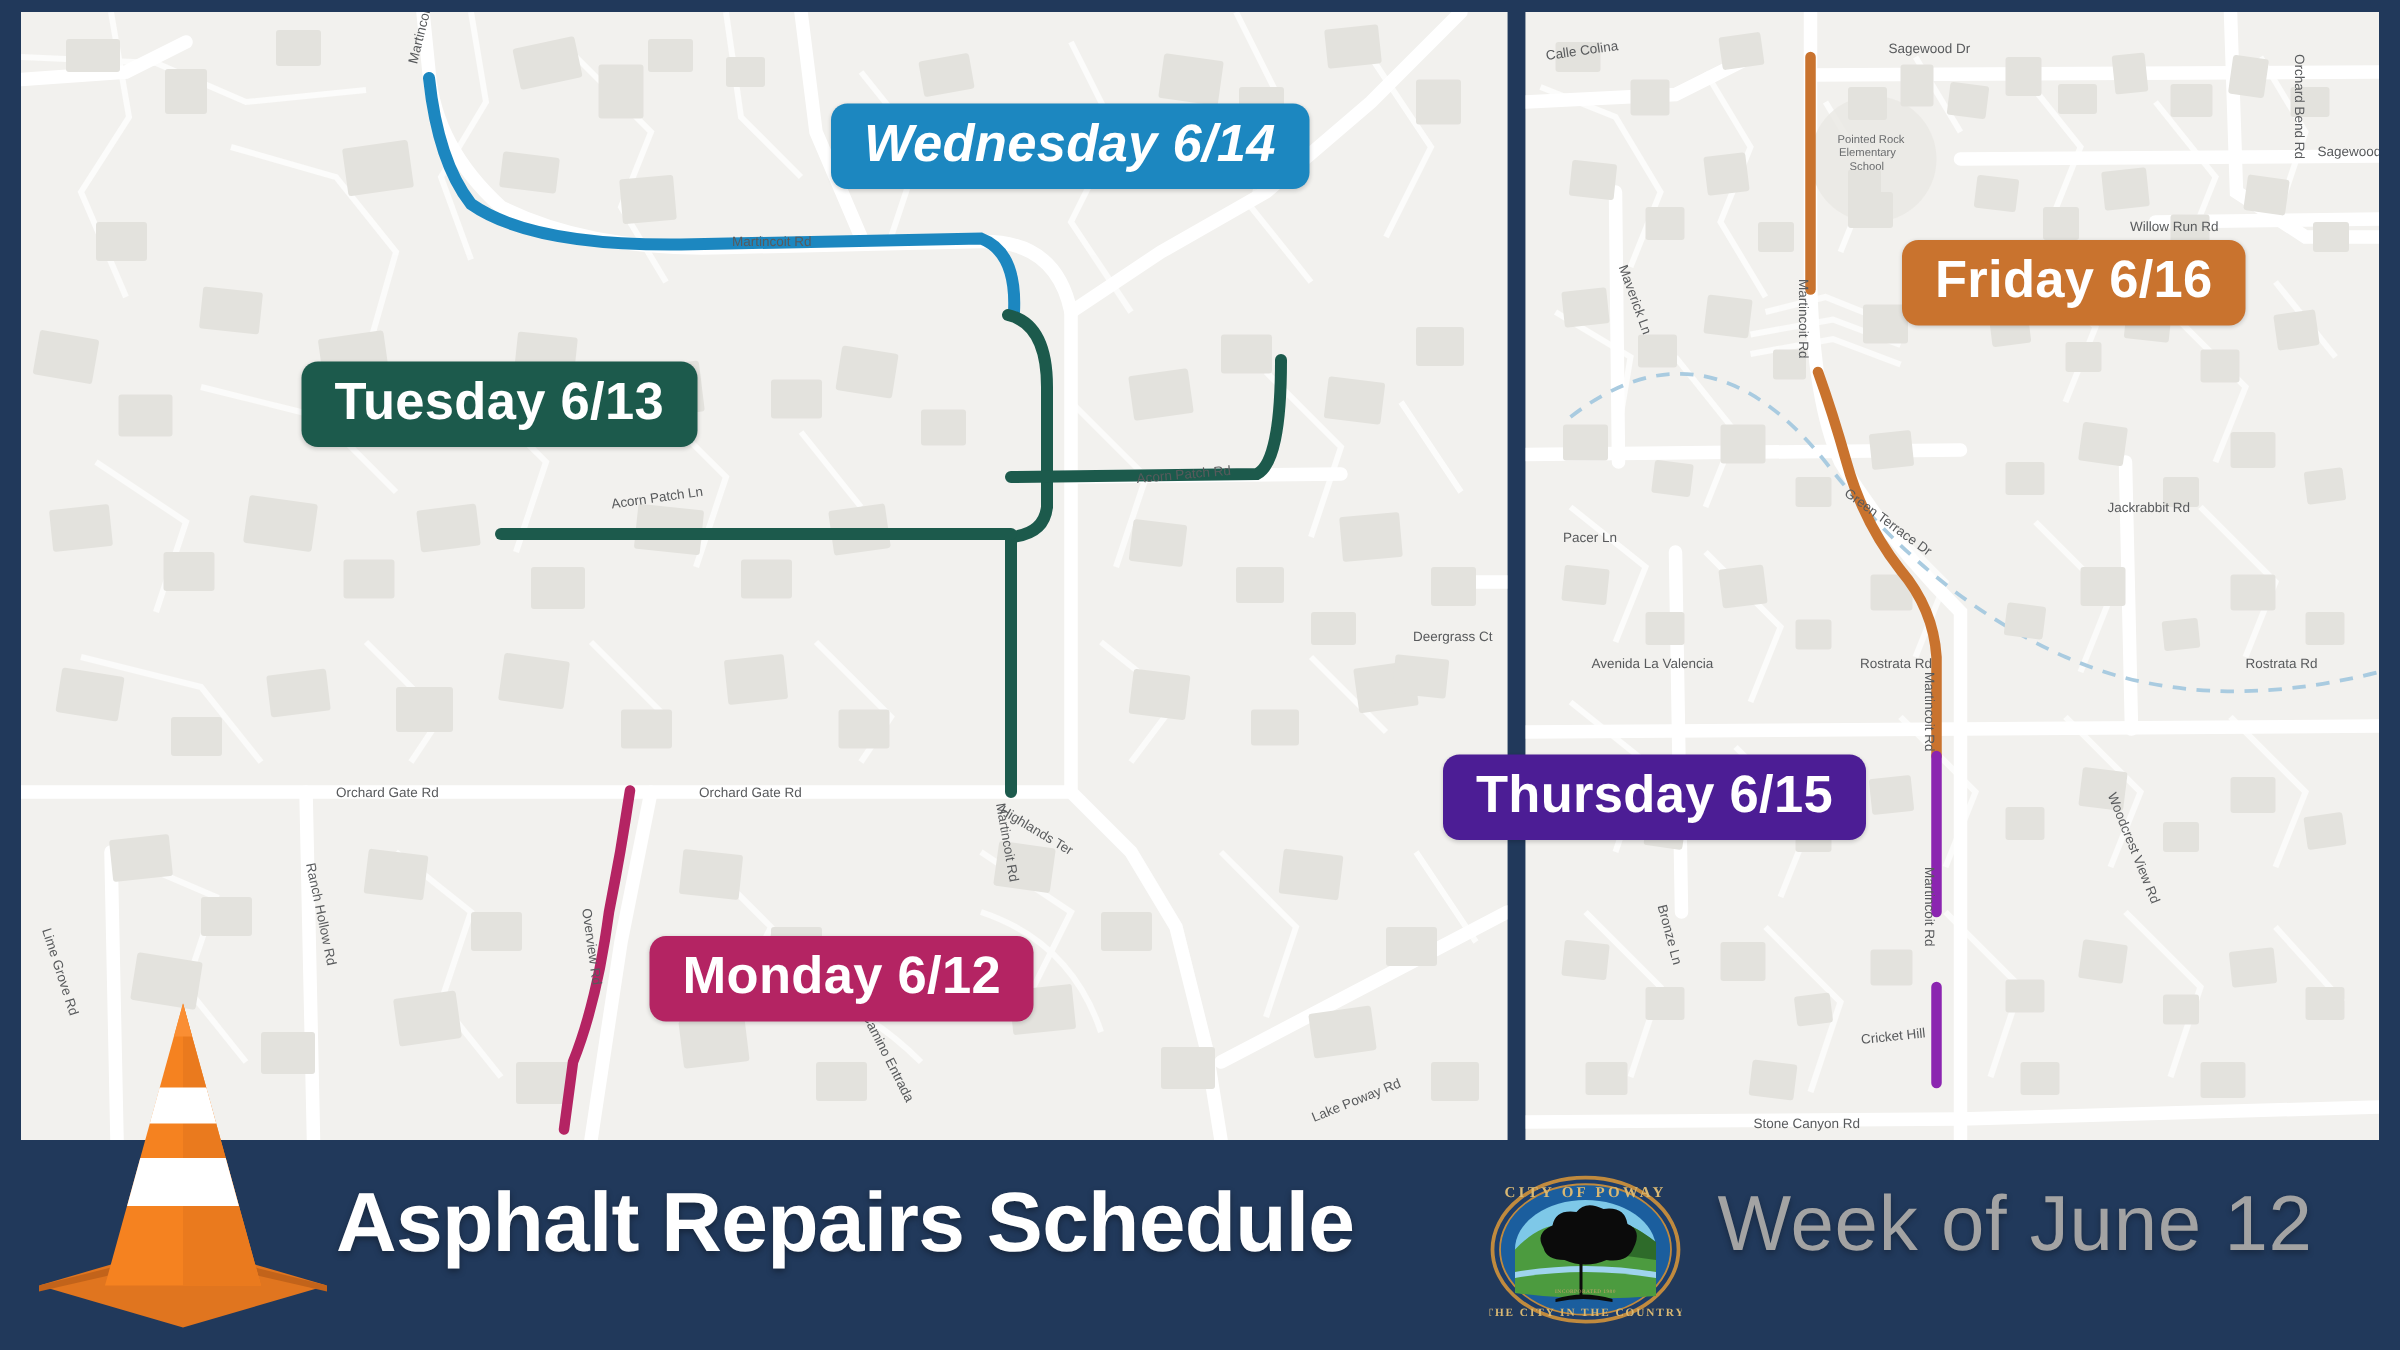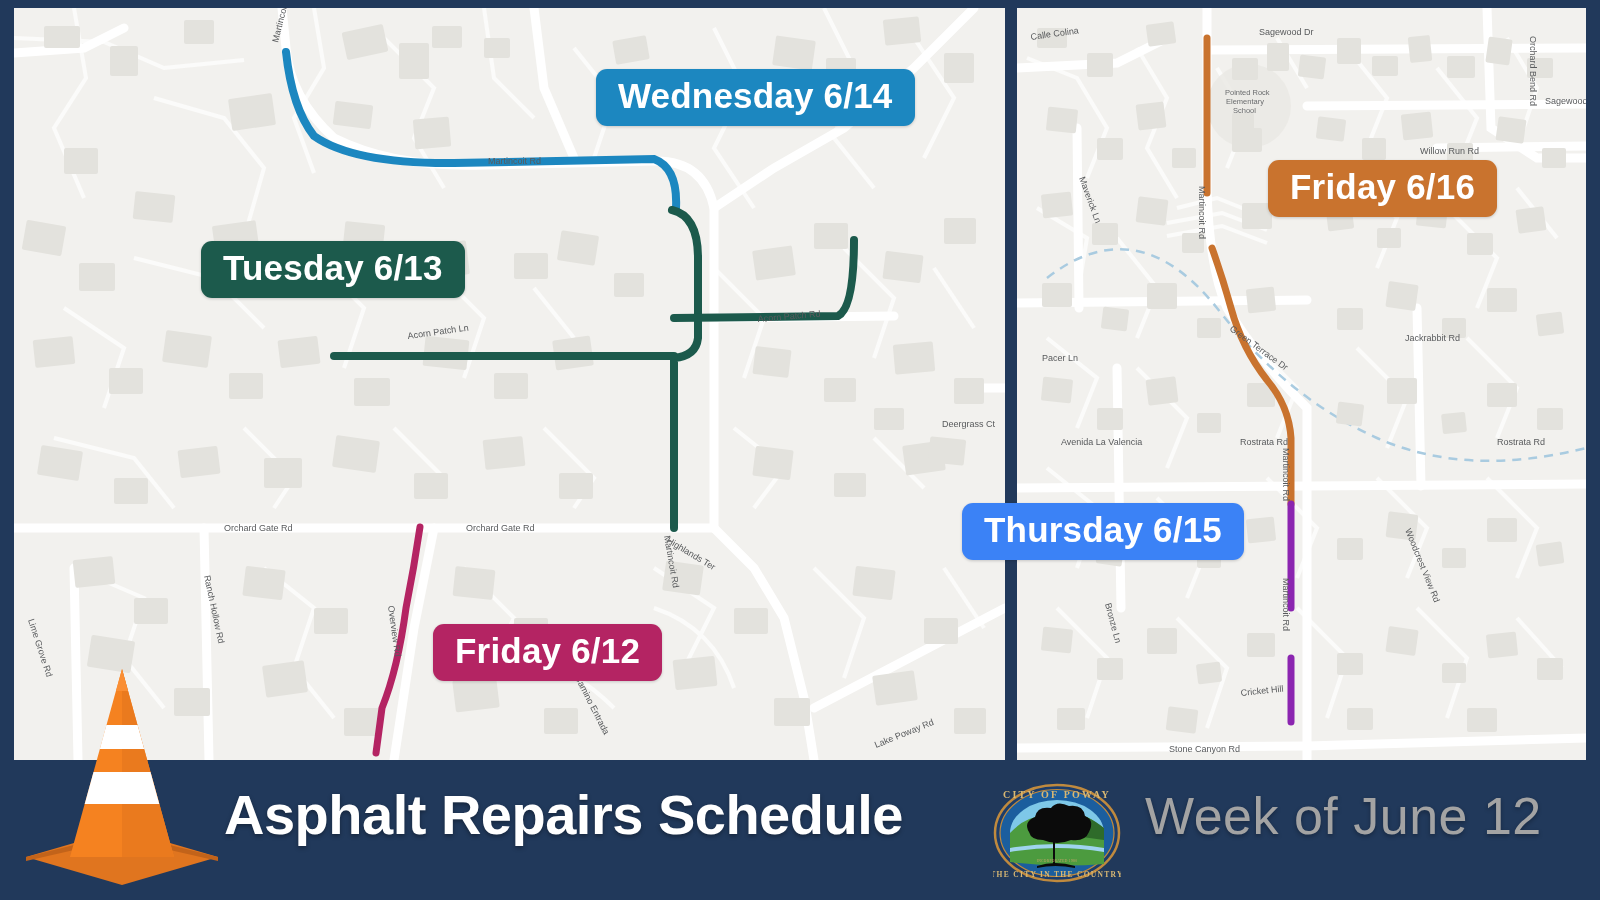--- a/index.html
+++ b/index.html
@@ -26,22 +26,22 @@
     font-size:35px;
     font-weight:700;
     letter-spacing:0.2px;
     padding:9px 22px 13px 22px;
     white-space:nowrap;
     line-height:1.0;
     box-shadow:0 1px 3px rgba(0,0,0,0.18);
   }
   #badge-mon  { left:419px;  top:616px; background:#B42463; }
   #badge-tue  { left:187px;  top:233px; background:#1C5A4C;text-align:right; }
-  #badge-wed  { left:582px;  top:61px;  background:#1C87C0; }
-  #badge-thu  { left:962px;  top:503px; background:#3b82f6; z-index:6;text-align:right; }
+  #badge-wed  { left:540px;  top:61px;  background:#1C87C0;font-style:italic; }
+  #badge-thu  { left:962px;  top:503px; background:#4c1d95; z-index:6;text-align:right; }
   #badge-fri  { left:1263px; top:160px; background:#C9732E; }
 
   
   #banner {
     position:absolute; left:0; bottom:0; width:1600px; height:140px;
     background:#21395B;
     display:flex; align-items:center;
   }
   #cone-wrap { position:absolute; left:22px; bottom:14px; width:200px; height:225px; z-index:5; }
   #banner-title {
@@ -223,21 +223,21 @@
         <text class="slabel" x="14" y="612" transform="rotate(72 14 612)">Lime Grove Rd</text>
         <text class="slabel" x="374" y="598" transform="rotate(82 374 598)">Overview Rd</text>
         <text class="slabel" x="650" y="528" transform="rotate(80 650 528)">Martincoit Rd</text>
         <text class="slabel" x="652" y="534" transform="rotate(31 652 534)">Highlands Ter</text>
         <text class="slabel" x="556" y="660" transform="rotate(63 556 660)">El Camino Entrada</text>
         <text class="slabel" x="928" y="419">Deergrass Ct</text>
         <text class="slabel" x="862" y="740" transform="rotate(-22 862 740)">Lake Poway Rd</text>
       </g>
     </svg>
 
-    <div class="badge" id="badge-mon">Friday 6/12</div>
+    <div class="badge" id="badge-mon">Monday 6/12</div>
     <div class="badge" id="badge-tue">Tuesday 6/13</div>
     <div class="badge" id="badge-wed">Wednesday 6/14</div>
   </div>
 
   <div class="map-panel" id="panel-right">
     <svg class="map-svg" viewBox="0 0 569 752" preserveAspectRatio="none">
       <rect x="0" y="0" width="569" height="752" fill="#F2F1EE"></rect>
 
       <g stroke="#FCFCFB" stroke-width="4" fill="none" opacity="0.95">
         <path d="M10 50 L60 70 L90 120 L70 170"></path>

